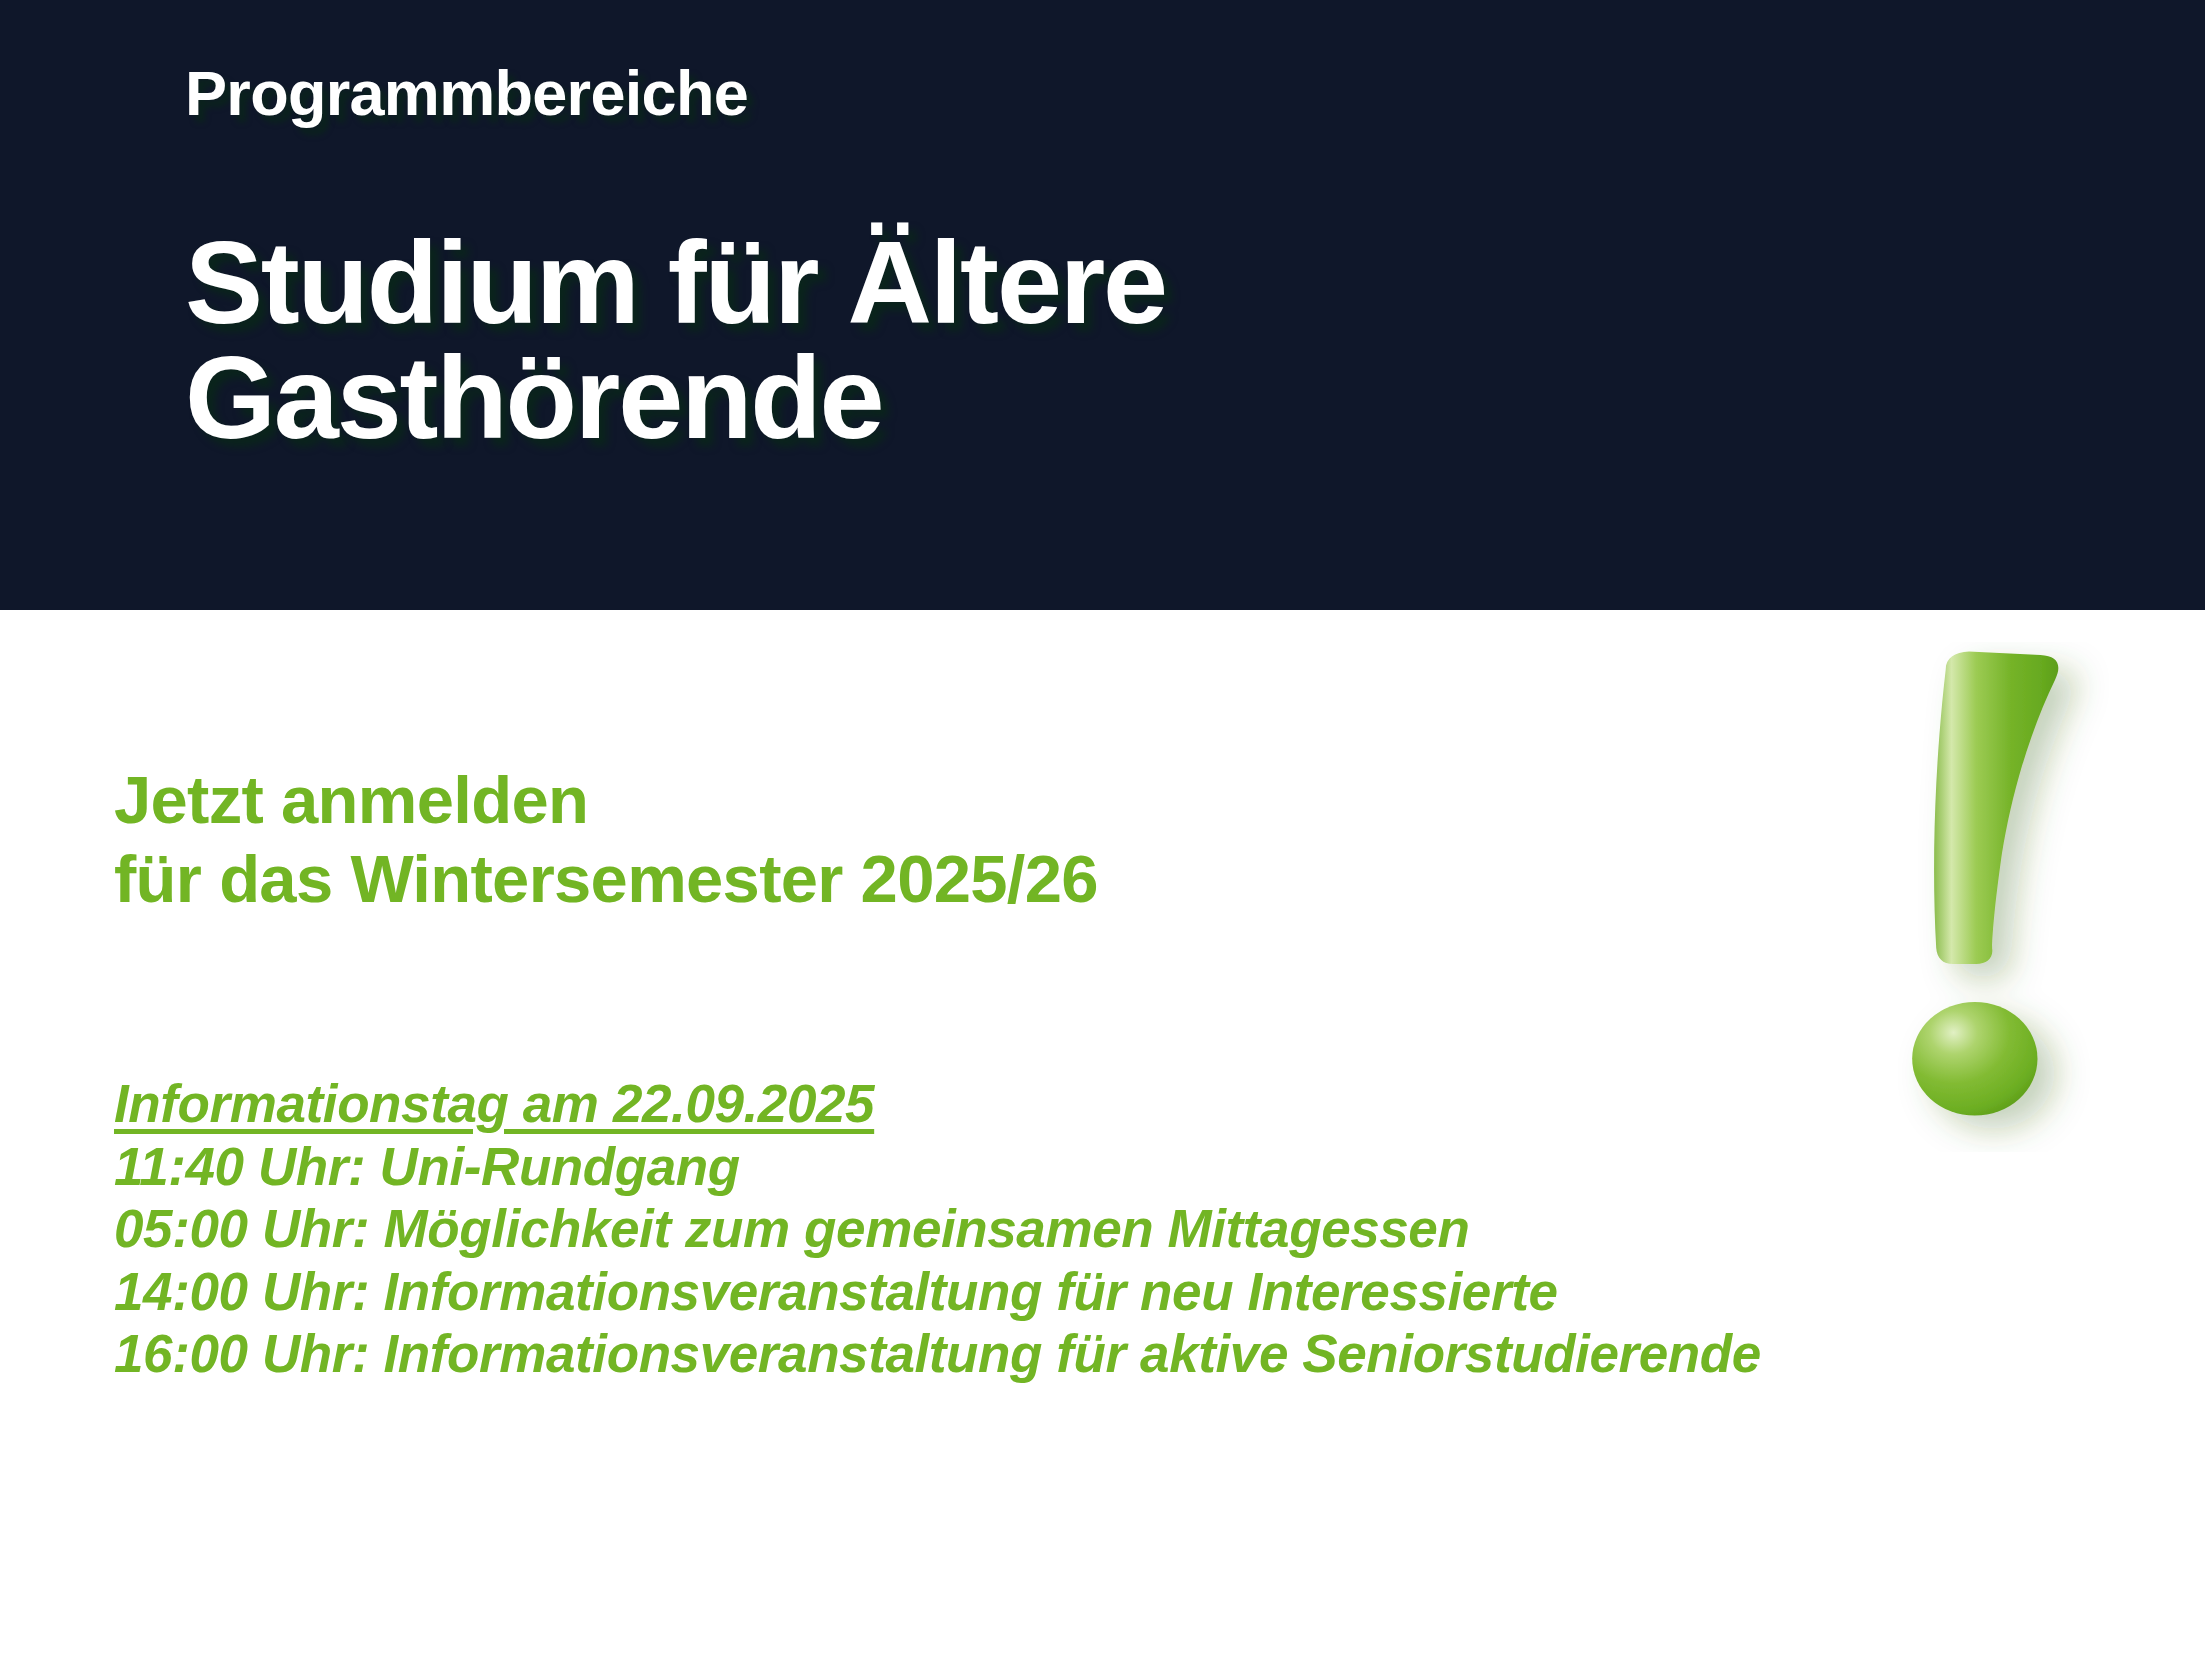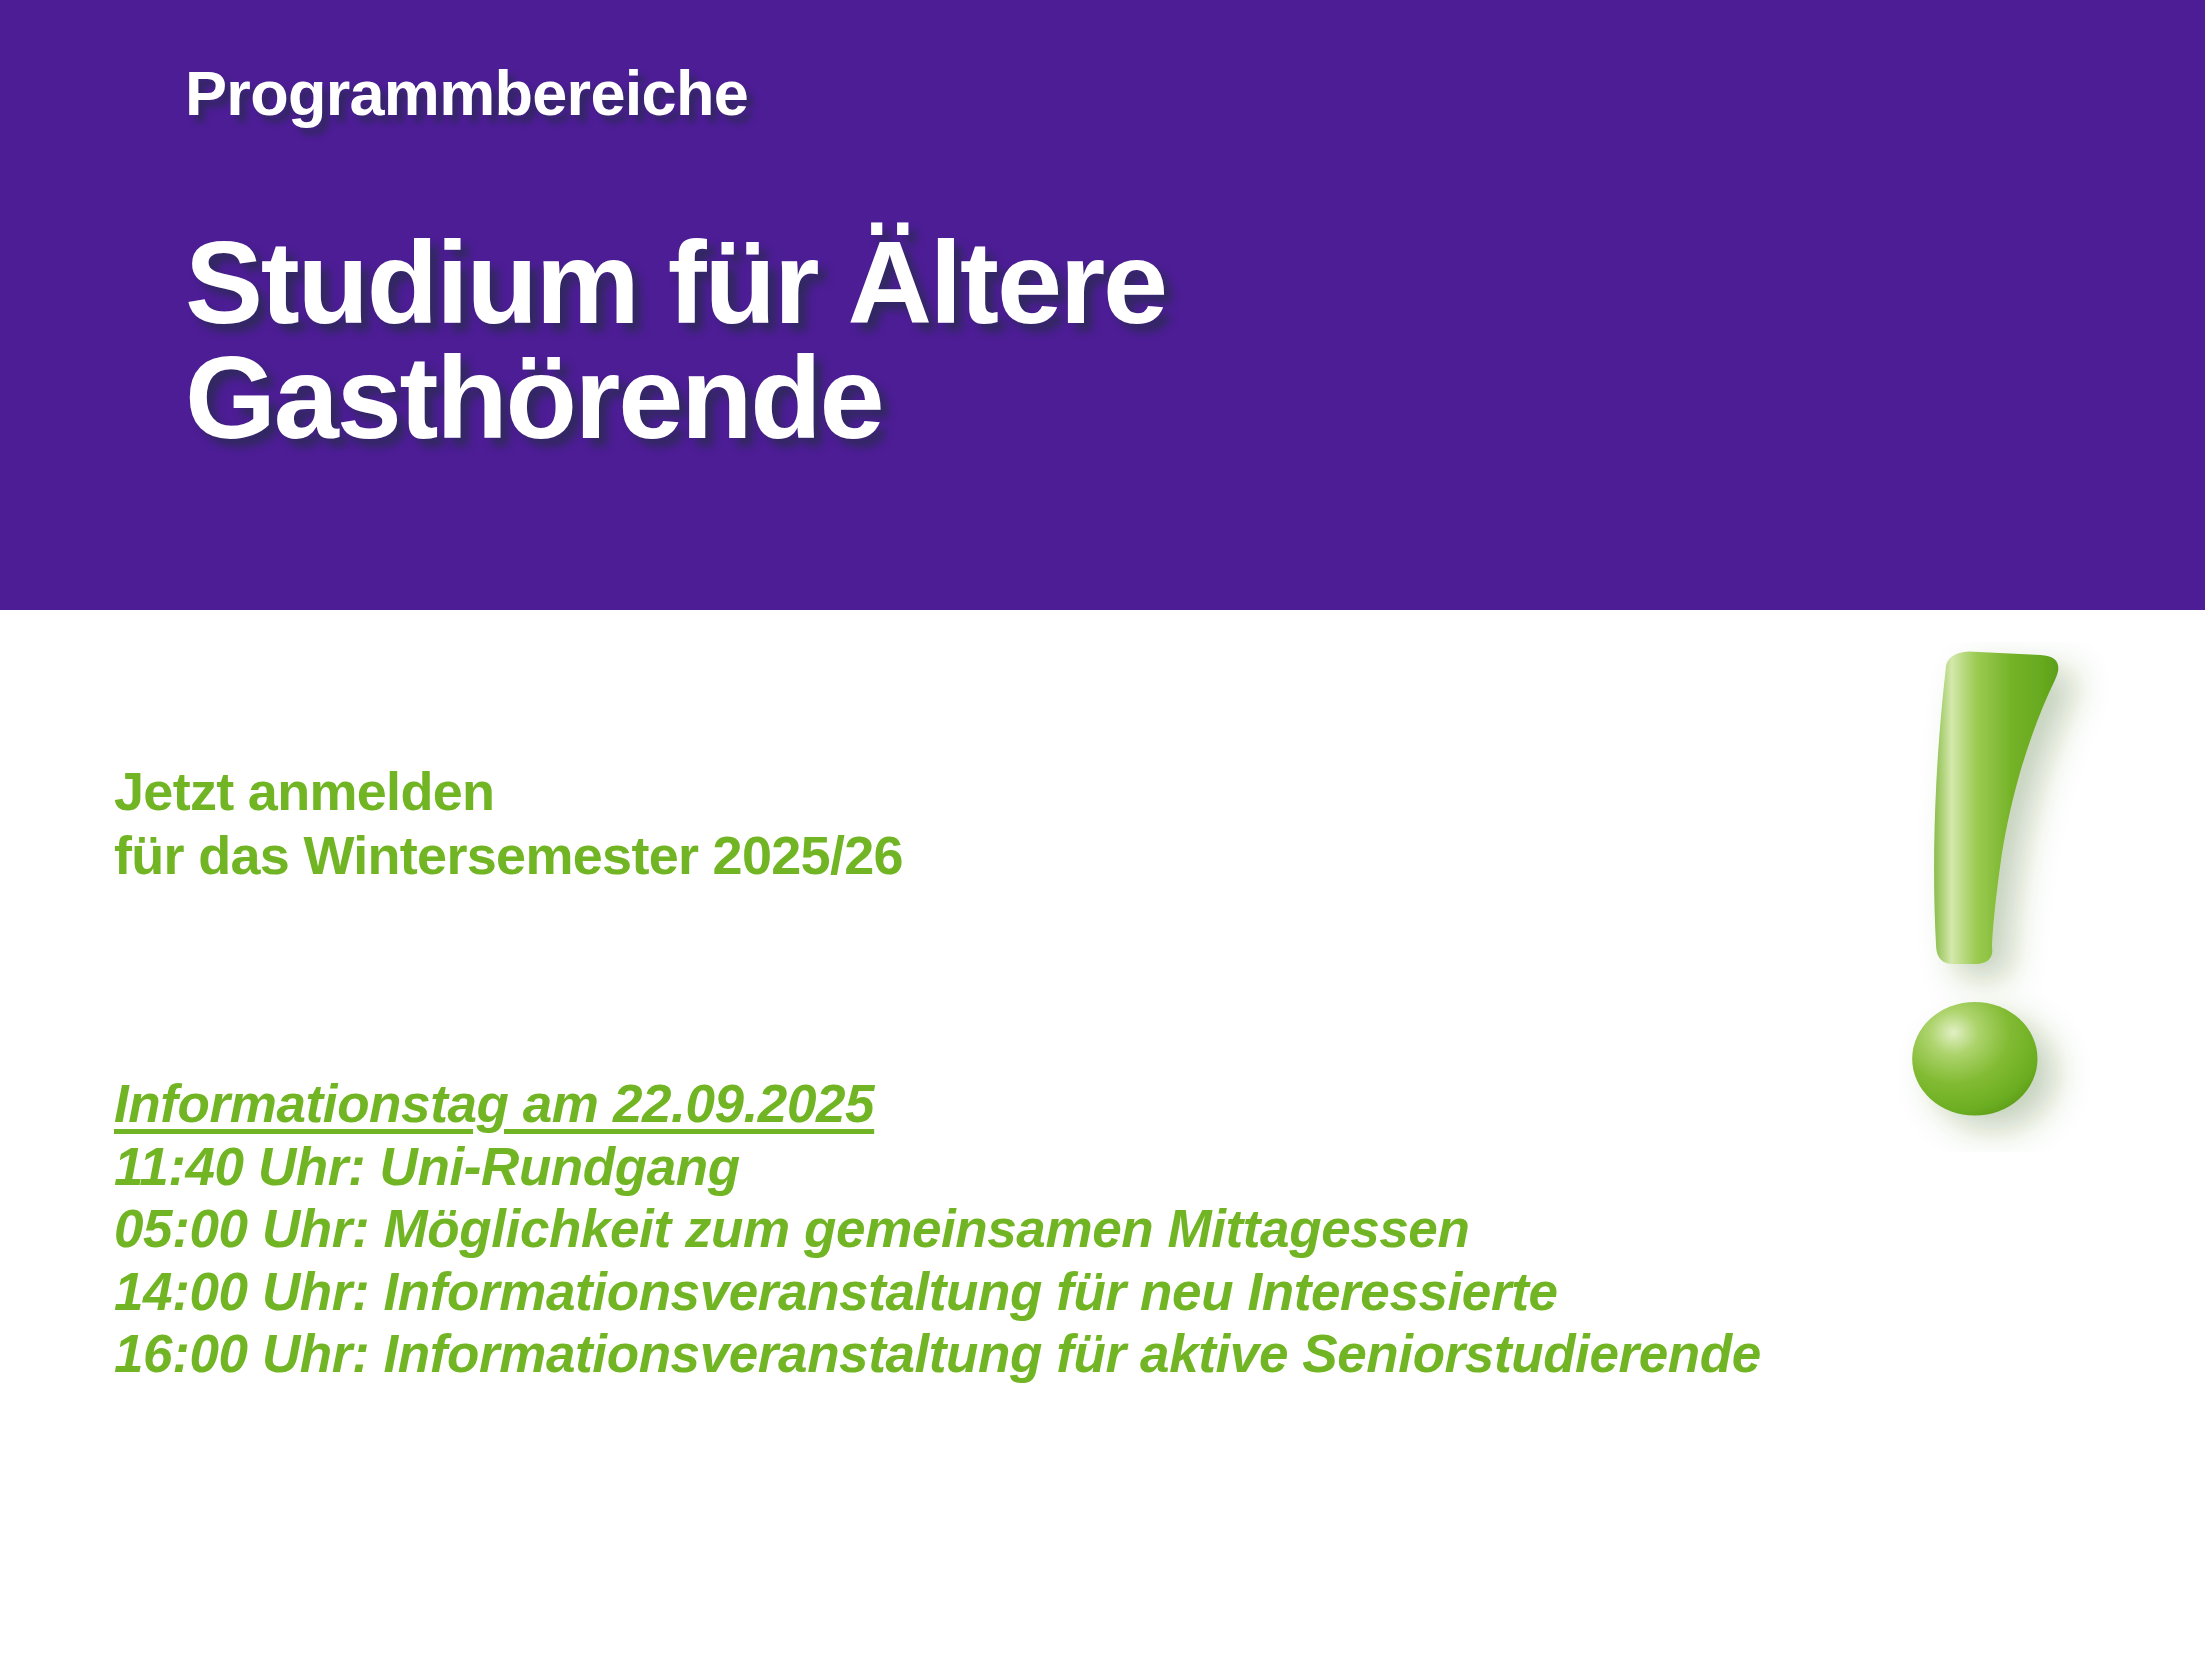--- a/index.html
+++ b/index.html
@@ -19,21 +19,21 @@
     overflow: hidden;
   }
 
   
   .header-band {
     position: absolute;
     left: 0;
     top: 0;
     width: 2205px;
     height: 610px;
-    background: #4c1d95;
+    background: #0f172a;
   }
 
   .kicker {
     position: absolute;
     left: 185px;
     top: 60px;
     font-size: 63px;
     font-weight: bold;
     color: #ffffff;
     letter-spacing: -0.7px;
@@ -56,21 +56,21 @@
   .headline .hl-line {
     display: block;
     white-space: nowrap;
   }
 
   
   .cta {
     position: absolute;
     left: 114px;
     top: 760px;
-    font-size: 54px;
+    font-size: 67px;
     font-weight: bold;
     color: #72b524;
     letter-spacing: -0.7px;
     line-height: 1.18;
   }
   .cta .cta-line {
     display: block;
     white-space: nowrap;
   }
 

